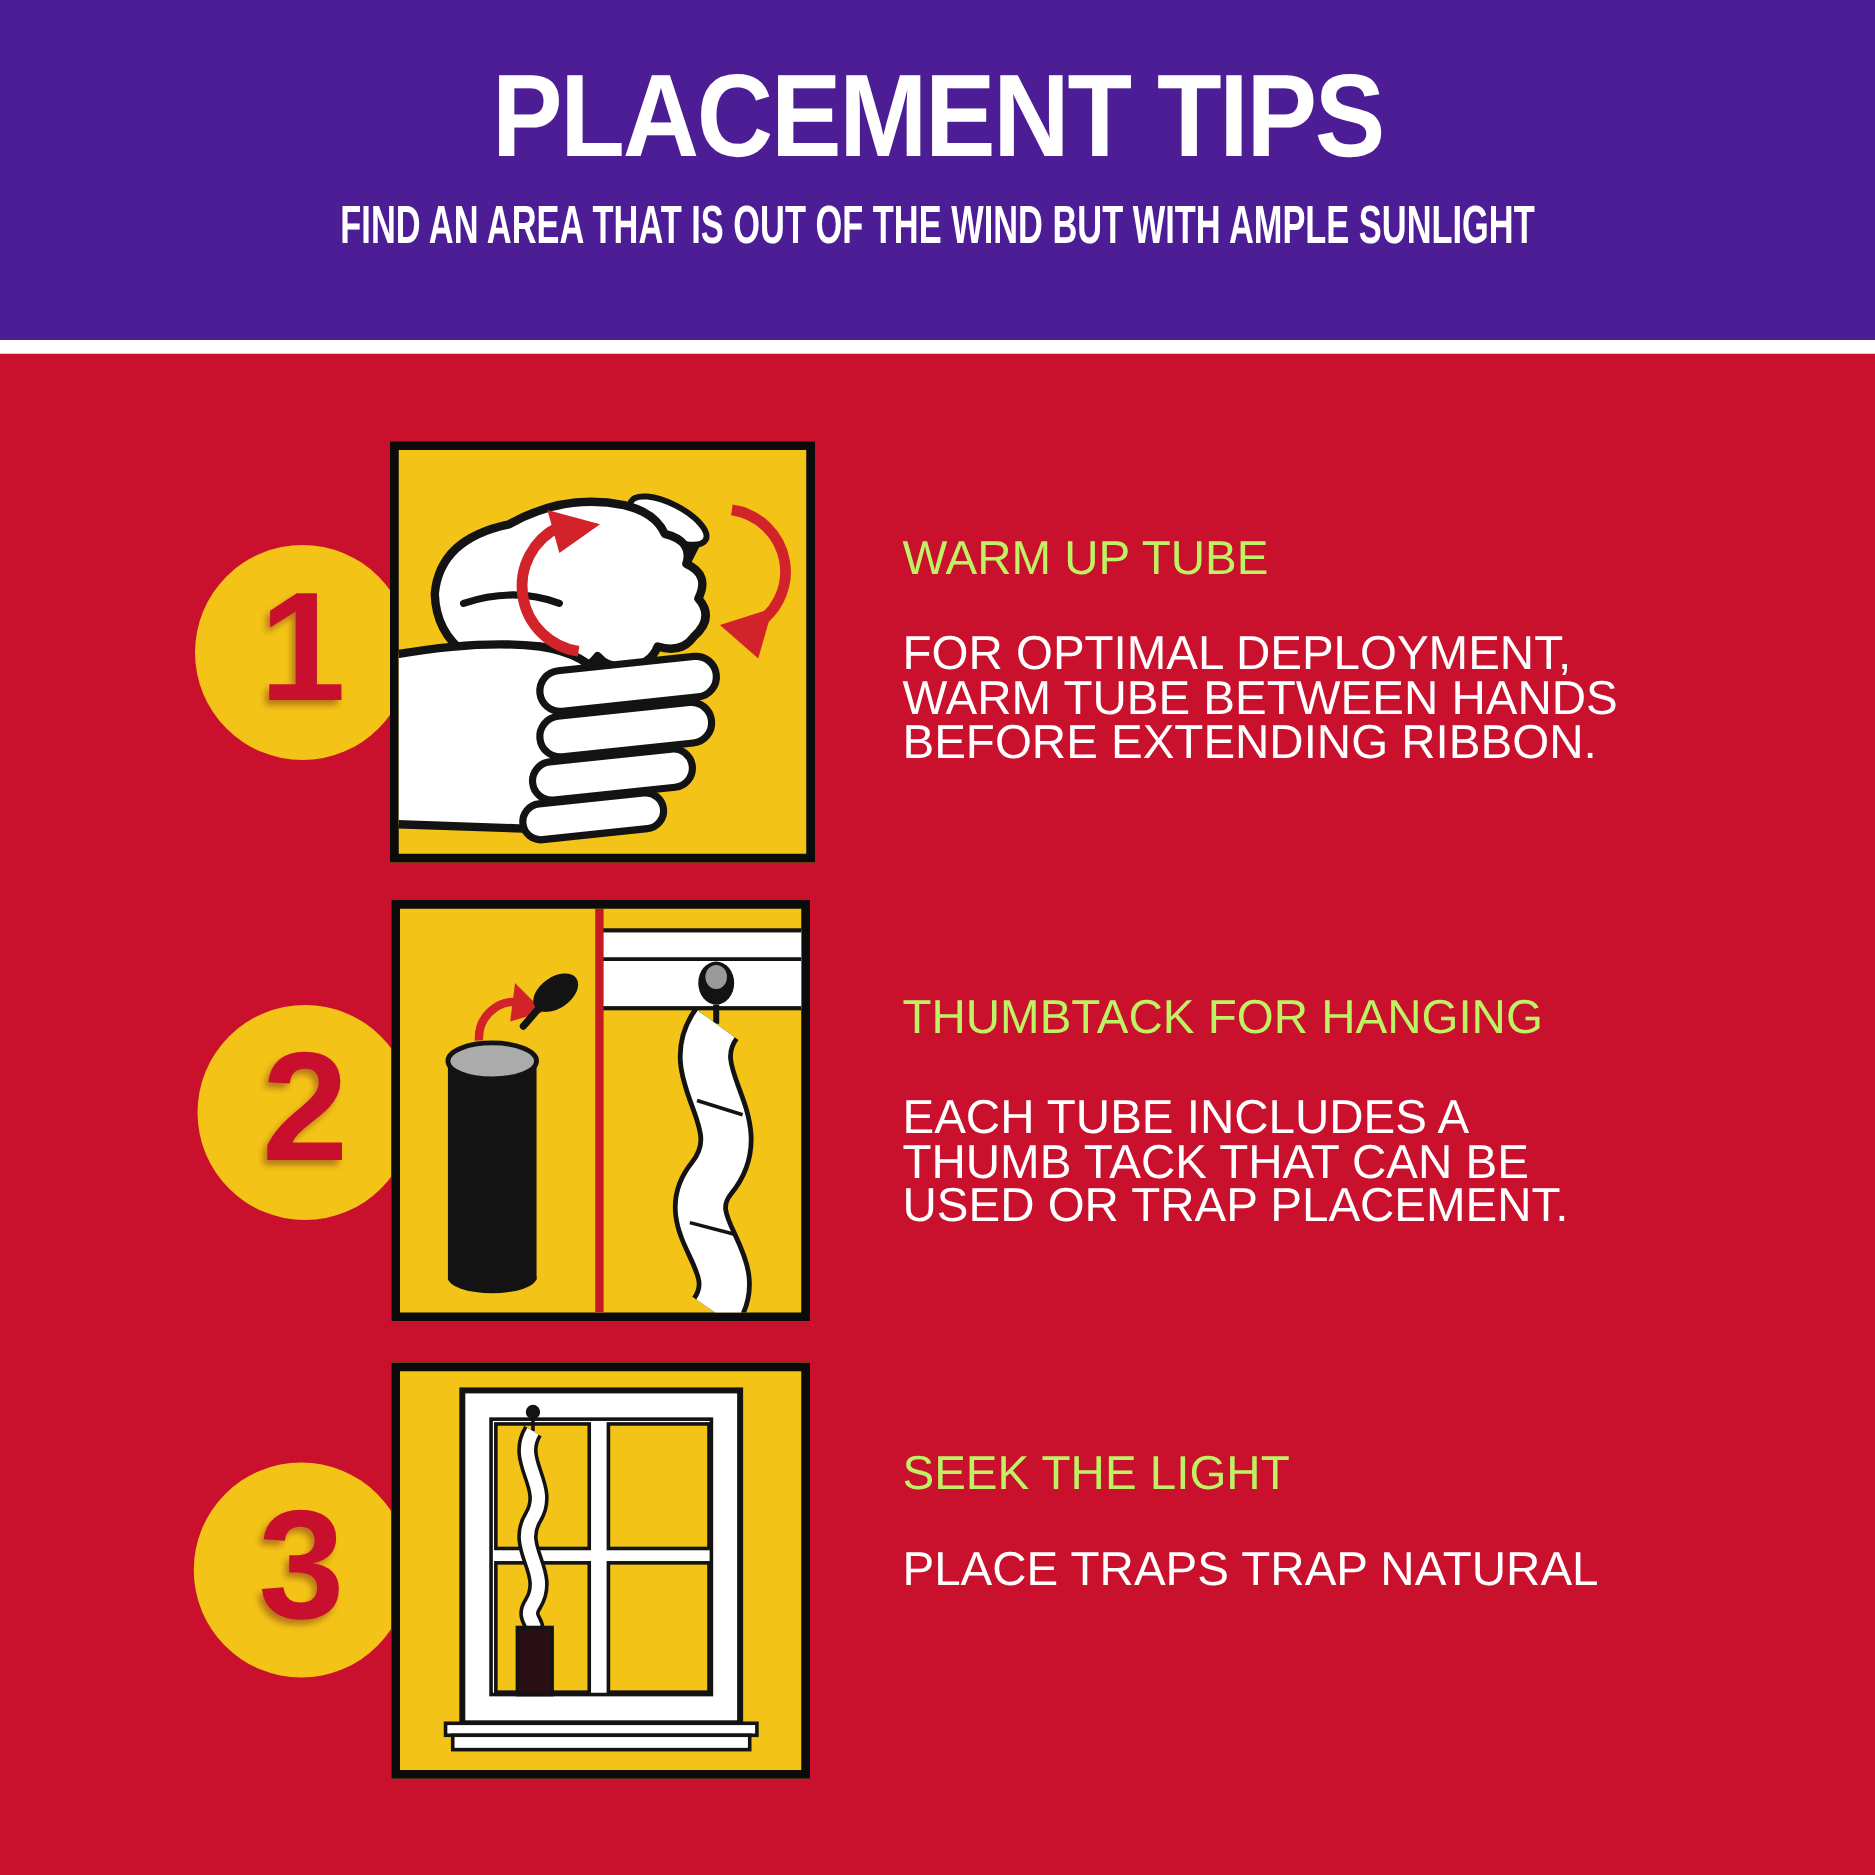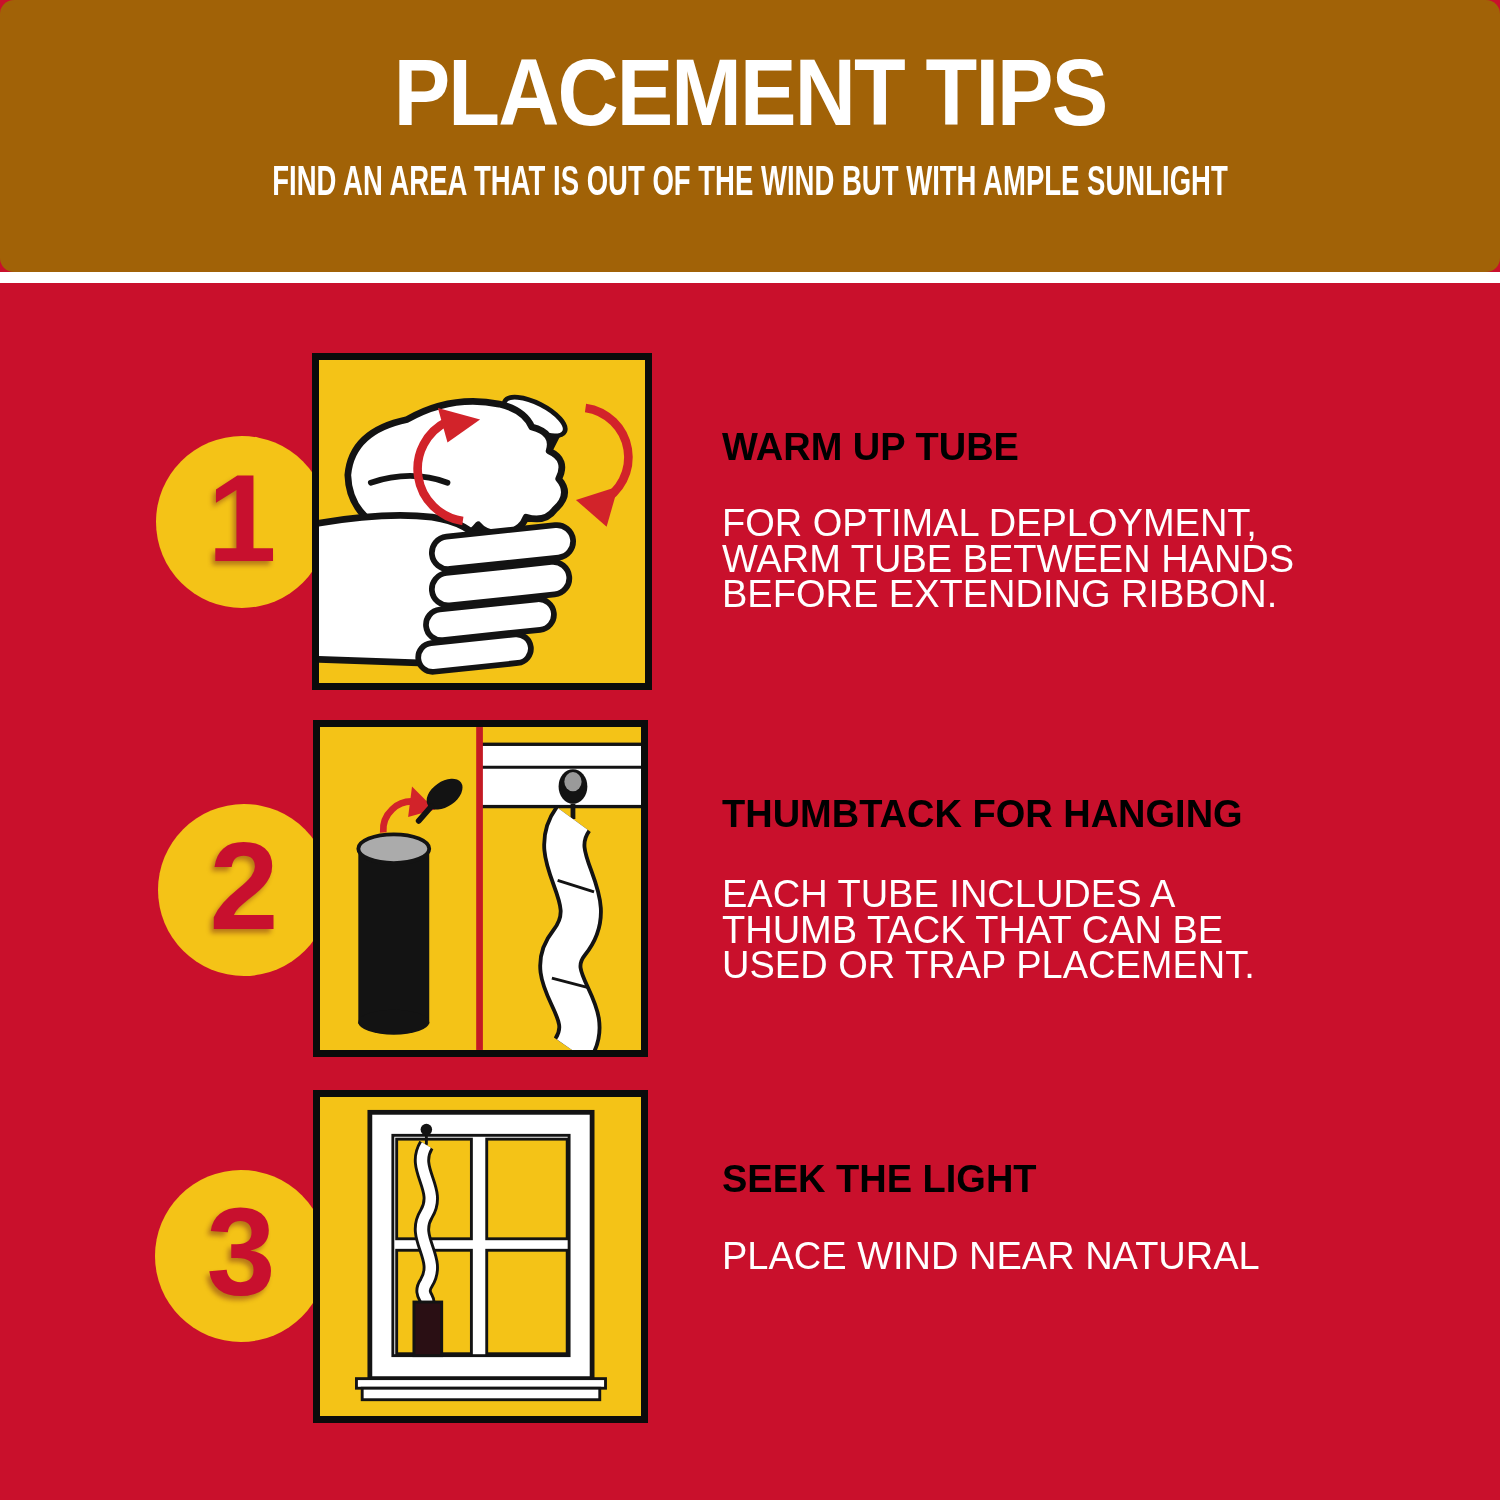--- a/index.html
+++ b/index.html
@@ -1,21 +1,21 @@
 <!DOCTYPE html>
 <html><head>
 <meta charset="utf-8">
 <style>
   html,body { margin:0; padding:0; }
   body {
     width:1500px; height:1500px; position:relative; overflow:hidden;
     background:#C9102C;
     font-family:"Liberation Sans","DejaVu Sans",sans-serif;
   }
-  .header-banner { position:absolute; left:0; top:0; width:1500px; height:272px; background:#a16207;border-radius:14px; }
+  .header-banner { position:absolute; left:0; top:0; width:1500px; height:272px; background:#4c1d95; }
   .white-strip   { position:absolute; left:0; top:272px; width:1500px; height:11px; background:#ffffff; }
 
   .page-title {
     position:absolute; left:0; top:46px; width:1500px; text-align:center;
     color:#ffffff; font-size:94px; font-weight:bold; letter-spacing:-2px;
     line-height:1; transform:scaleX(0.90); transform-origin:center; white-space:nowrap;
   }
   .page-subtitle {
     position:absolute; left:0; top:159px; width:1500px; text-align:center;
     color:#ffffff; font-size:43px; font-weight:bold; line-height:1;
@@ -37,21 +37,21 @@
   .illus-box {
     position:absolute; background:#F4C317; border:7px solid #0b0b0b;
     box-sizing:border-box; z-index:2;
   }
   #box-1 { left:312px; top:353px;  width:340px; height:337px; }
   #box-2 { left:313px; top:720px;  width:335px; height:337px; }
   #box-3 { left:313px; top:1090px; width:335px; height:333px; }
   .illus-box svg { display:block; width:100%; height:100%; }
 
   .step-heading {
-    position:absolute; left:722px; color:#000000; font-size:38px; font-weight:bold;
+    position:absolute; left:722px; color:#bef264; font-size:38px; font-weight:normal;
     line-height:1; white-space:nowrap;
   }
   #heading-1 { top:428px; }
   #heading-2 { top:795px; }
   #heading-3 { top:1160px; }
 
   .step-body {
     position:absolute; left:722px; color:#ffffff; font-size:38px; font-weight:normal;
     line-height:35.5px; white-space:nowrap;
   }
@@ -163,14 +163,14 @@
     <line x1="111" y1="40" x2="111" y2="50" stroke="#131313" stroke-width="3"></line>
 
     <path d="M 111,50 C 95,76 127,96 111,122 C 95,148 127,168 111,194 C 103,206 114,210 112,216" fill="none" stroke="#131313" stroke-width="17"></path>
     <path d="M 111,50 C 95,76 127,96 111,122 C 95,148 127,168 111,194 C 103,206 114,210 112,216" fill="none" stroke="#ffffff" stroke-width="11"></path>
 
     <rect x="98" y="214" width="29" height="56" fill="#2a0f14" stroke="#131313" stroke-width="3"></rect>
   </svg>
 </div>
 <div class="step-heading" id="heading-3">SEEK THE LIGHT</div>
 <div class="step-body" id="body-3">
-  <div>PLACE WIND NEAR NATURAL</div>
+  <div>PLACE TRAPS TRAP NATURAL</div>
 </div>
 
 </body></html>

